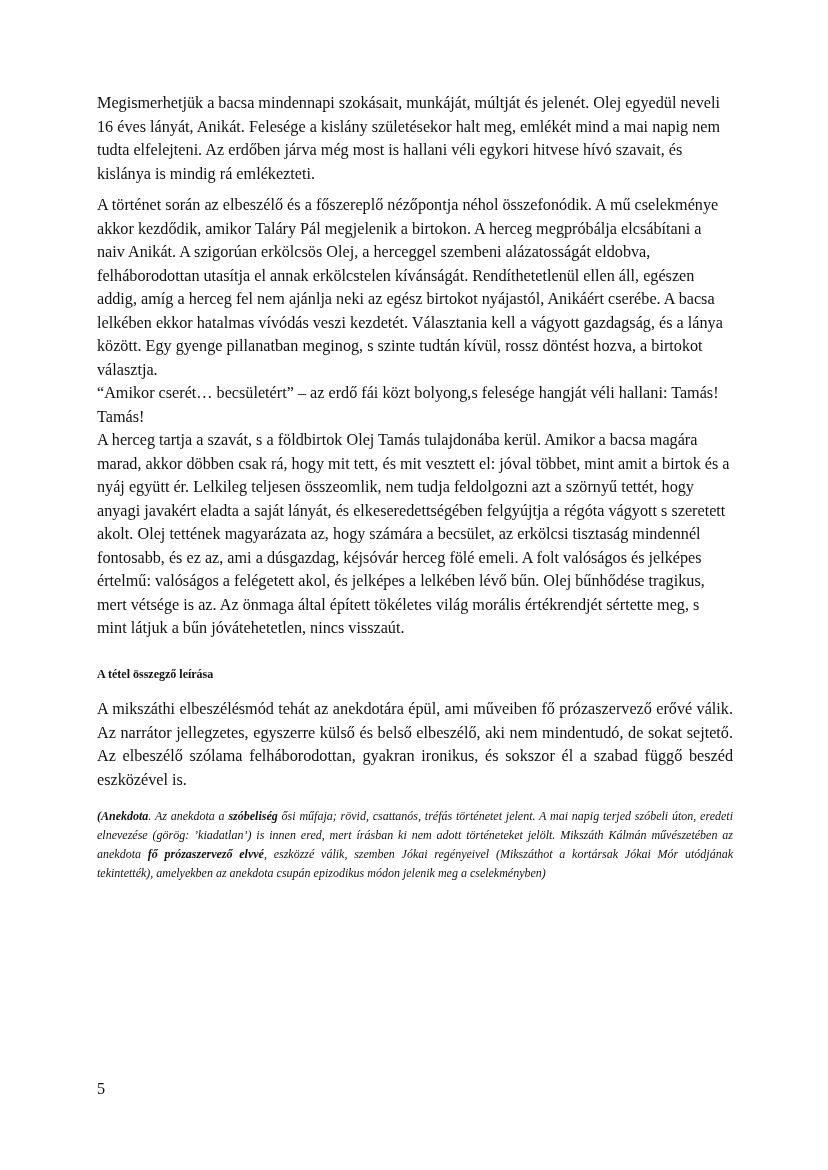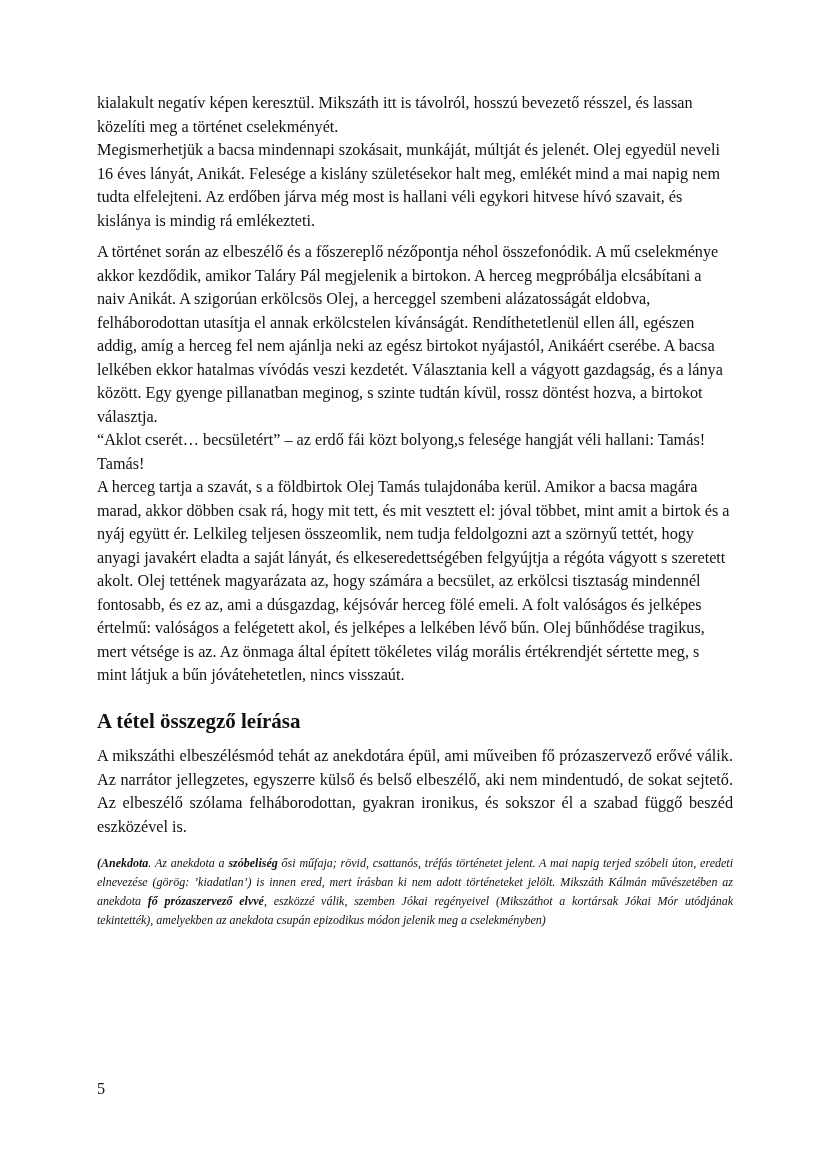--- a/index.html
+++ b/index.html
@@ -30,21 +30,21 @@
   }
   .content p {
     margin: 0;
     padding: 0;
   }
   .section-plot {
     margin-top: 8px;
   }
   .heading {
     margin: 22px 0 0 0;
-    font-size: 21px;
+    font-size: 12px;
     line-height: 23.5px;
     font-weight: bold;
   }
   .summary {
     margin-top: 12px !important;
     text-align: justify;
   }
   .note {
     margin-top: 15px !important;
     font-size: 12px;
@@ -64,27 +64,26 @@
     color: #111111;
   }
 </style>
 </head>
 <body>
 
 <div class="page">
   <div class="content">
 
     <div class="section-intro">
-      <p>kialakult negatív képen keresztül. Mikszáth itt is távolról, hosszú bevezető résszel, és lassan közelíti meg a történet cselekményét.</p>
       <p>Megismerhetjük a bacsa mindennapi szokásait, munkáját, múltját és jelenét. Olej egyedül neveli 16 éves lányát, Anikát. Felesége a kislány születésekor halt meg, emlékét mind a mai napig nem tudta elfelejteni. Az erdőben járva még most is hallani véli egykori hitvese hívó szavait, és kislánya is mindig rá emlékezteti.</p>
     </div>
 
     <div class="section-plot">
       <p>A történet során az elbeszélő és a főszereplő nézőpontja néhol összefonódik. A mű cselekménye akkor kezdődik, amikor Taláry Pál megjelenik a birtokon. A herceg megpróbálja elcsábítani a naiv Anikát. A szigorúan erkölcsös Olej, a herceggel szembeni alázatosságát eldobva, felháborodottan utasítja el annak erkölcstelen kívánságát. Rendíthetetlenül ellen áll, egészen addig, amíg a herceg fel nem ajánlja neki az egész birtokot nyájastól, Anikáért cserébe. A bacsa lelkében ekkor hatalmas vívódás veszi kezdetét. Választania kell a vágyott gazdagság, és a lánya között. Egy gyenge pillanatban meginog, s szinte tudtán kívül, rossz döntést hozva, a birtokot választja.</p>
-      <p>“Aklot cserét… becsületért” – az erdő fái közt bolyong,s felesége hangját véli hallani: Tamás! Tamás!</p>
+      <p>“Amikor cserét… becsületért” – az erdő fái közt bolyong,s felesége hangját véli hallani: Tamás! Tamás!</p>
       <p>A herceg tartja a szavát, s a földbirtok Olej Tamás tulajdonába kerül. Amikor a bacsa magára marad, akkor döbben csak rá, hogy mit tett, és mit vesztett el: jóval többet, mint amit a birtok és a nyáj együtt ér. Lelkileg teljesen összeomlik, nem tudja feldolgozni azt a szörnyű tettét, hogy anyagi javakért eladta a saját lányát, és elkeseredettségében felgyújtja a régóta vágyott s szeretett akolt. Olej tettének magyarázata az, hogy számára a becsület, az erkölcsi tisztaság mindennél fontosabb, és ez az, ami a dúsgazdag, kéjsóvár herceg fölé emeli. A folt valóságos és jelképes értelmű: valóságos a felégetett akol, és jelképes a lelkében lévő bűn. Olej bűnhődése tragikus, mert vétsége is az. Az önmaga által épített tökéletes világ morális értékrendjét sértette meg, s mint látjuk a bűn jóvátehetetlen, nincs visszaút.</p>
     </div>
 
     <h2 class="heading">A tétel összegző leírása</h2>
 
     <p class="summary">A mikszáthi elbeszélésmód tehát az anekdotára épül, ami műveiben fő prózaszervező erővé válik. Az narrátor jellegzetes, egyszerre külső és belső elbeszélő, aki nem mindentudó, de sokat sejtető. Az elbeszélő szólama felháborodottan, gyakran ironikus, és sokszor él a szabad függő beszéd eszközével is.</p>
 
     <p class="note"><b>(Anekdota</b><span>. Az anekdota a </span><b>szóbeliség</b><span> ősi műfaja; rövid, csattanós, tréfás történetet jelent. A mai napig terjed szóbeli úton, eredeti elnevezése (görög: ’kiadatlan’) is innen ered, mert írásban ki nem adott történeteket jelölt. Mikszáth Kálmán művészetében az anekdota </span><b>fő prózaszervező elvvé</b><span>, eszközzé válik, szemben Jókai regényeivel (Mikszáthot a kortársak Jókai Mór utódjának tekintették), amelyekben az anekdota csupán epizodikus módon jelenik meg a cselekményben)</span></p>
 
   </div>

